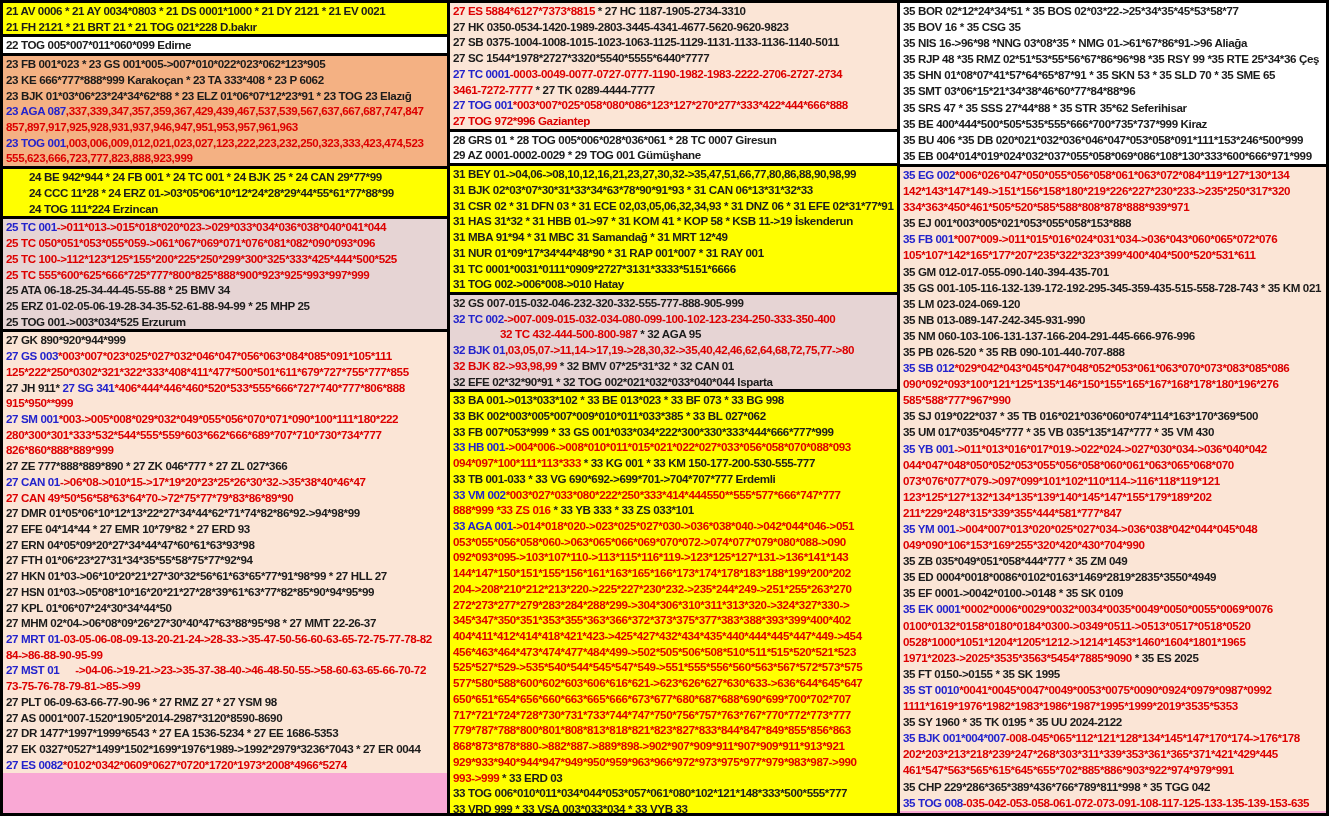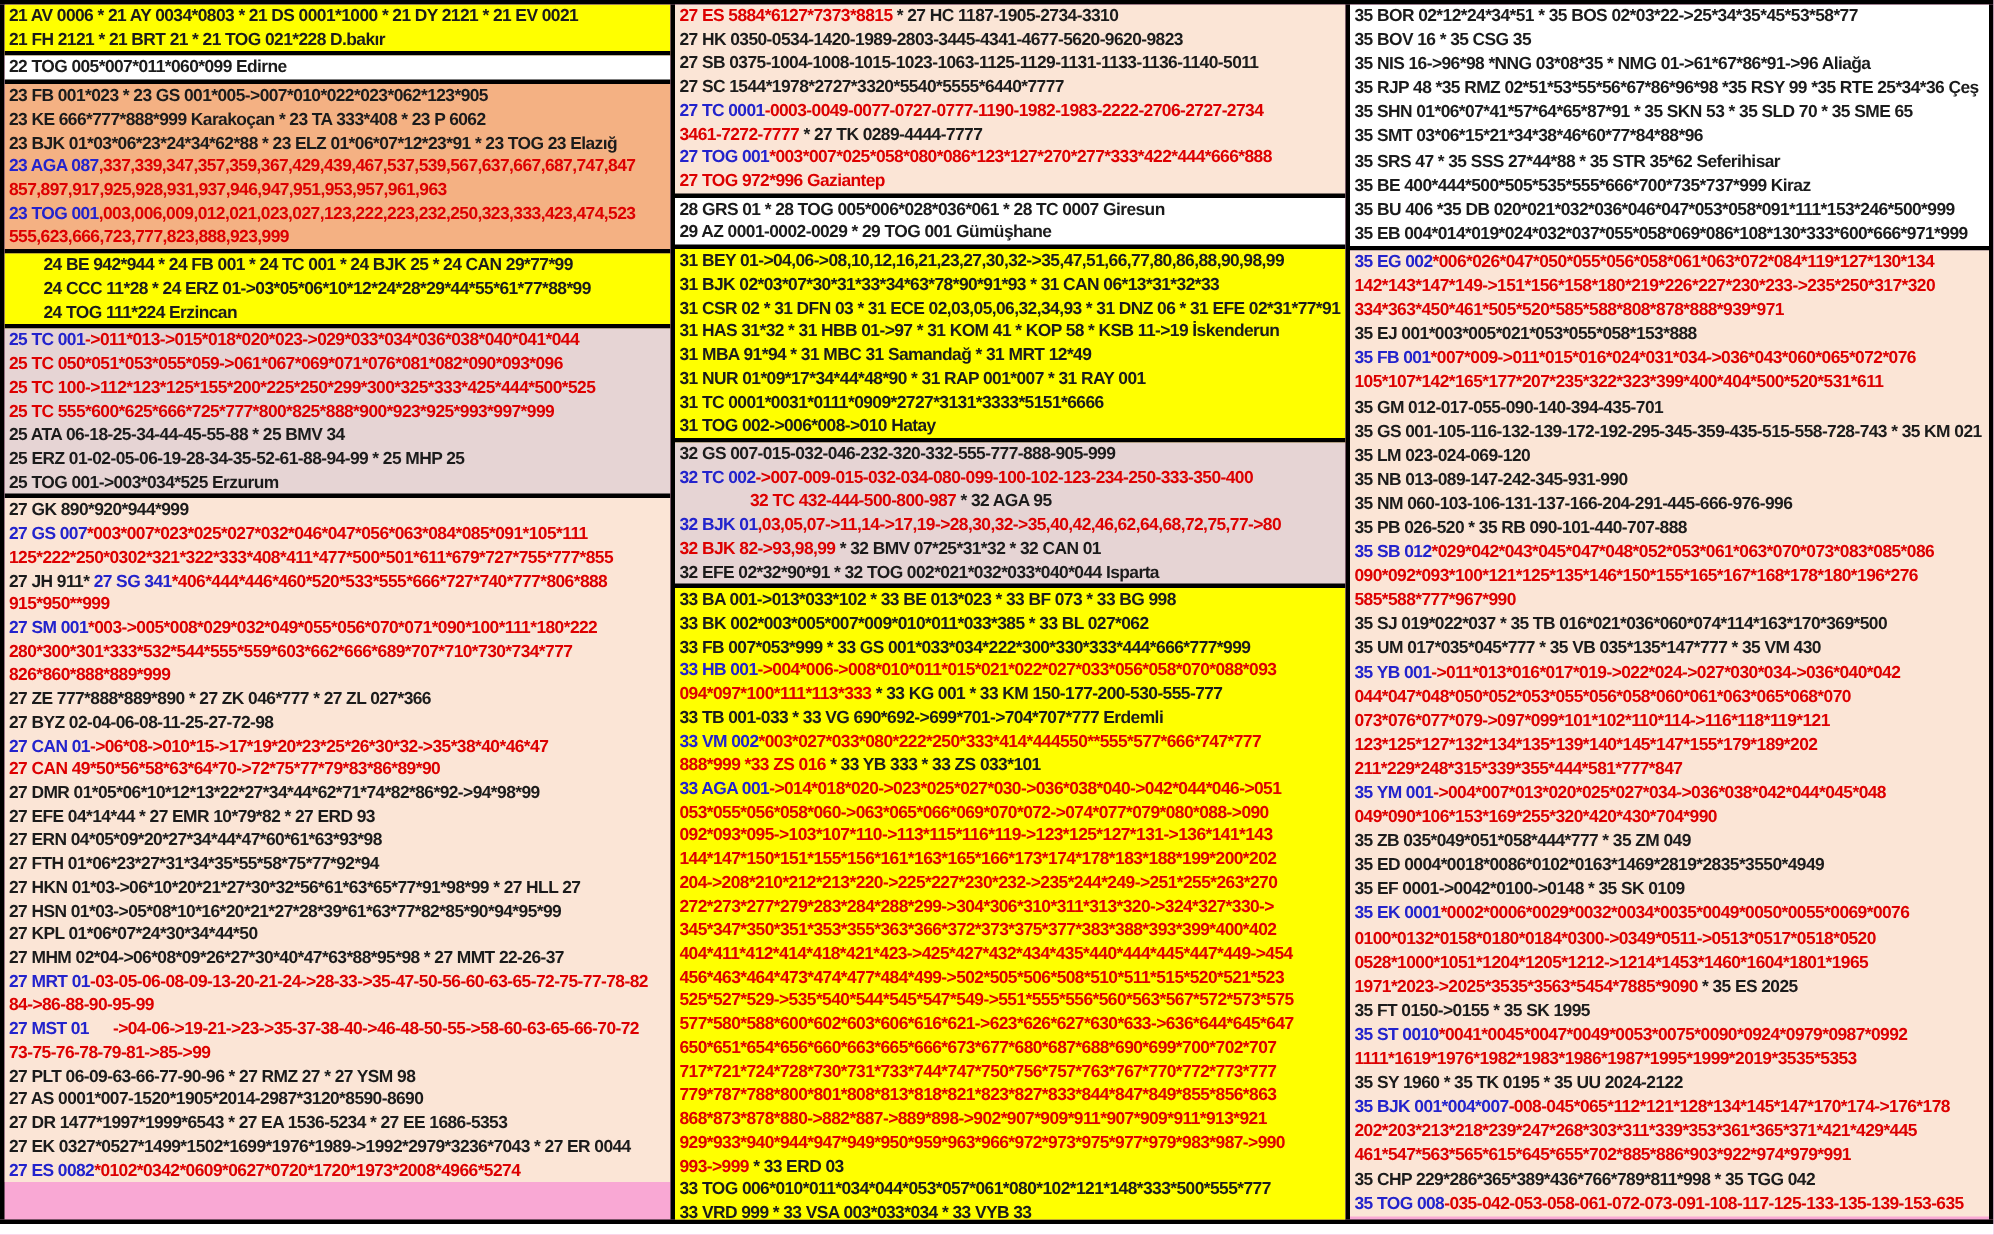--- a/index.html
+++ b/index.html
@@ -42,29 +42,28 @@
         <div class="line"><span style="color: rgb(35, 35, 204);">25 TC 001</span><span style="color: rgb(221, 0, 0);">-&gt;011*013-&gt;015*018*020*023-&gt;029*033*034*036*038*040*041*044</span></div>
         <div class="line"><span style="color: rgb(221, 0, 0);">25 TC 050*051*053*055*059-&gt;061*067*069*071*076*081*082*090*093*096</span></div>
         <div class="line"><span style="color: rgb(221, 0, 0);">25 TC 100-&gt;112*123*125*155*200*225*250*299*300*325*333*425*444*500*525</span></div>
         <div class="line"><span style="color: rgb(221, 0, 0);">25 TC 555*600*625*666*725*777*800*825*888*900*923*925*993*997*999</span></div>
         <div class="line"><span style="color: rgb(27, 27, 27);">25 ATA 06-18-25-34-44-45-55-88 * 25 BMV 34</span></div>
         <div class="line"><span style="color: rgb(27, 27, 27);">25 ERZ 01-02-05-06-19-28-34-35-52-61-88-94-99 * 25 MHP 25</span></div>
         <div class="line"><span style="color: rgb(27, 27, 27);">25 TOG 001-&gt;003*034*525 Erzurum</span></div>
       </div>
       <div class="sec" style="background: rgb(251, 229, 214);">
         <div class="line"><span style="color: rgb(27, 27, 27);">27 GK 890*920*944*999</span></div>
-        <div class="line"><span style="color: rgb(35, 35, 204);">27 GS 007</span><span style="color: rgb(221, 0, 0);">*003*007*023*025*027*032*046*047*056*063*084*085*091*105*111</span></div>
+        <div class="line"><span style="color: rgb(35, 35, 204);">27 GS 003</span><span style="color: rgb(221, 0, 0);">*003*007*023*025*027*032*046*047*056*063*084*085*091*105*111</span></div>
         <div class="line"><span style="color: rgb(221, 0, 0);">125*222*250*0302*321*322*333*408*411*477*500*501*611*679*727*755*777*855</span></div>
         <div class="line"><span style="color: rgb(27, 27, 27);">27 JH 911* </span><span style="color: rgb(35, 35, 204);">27 SG 341</span><span style="color: rgb(221, 0, 0);">*406*444*446*460*520*533*555*666*727*740*777*806*888</span></div>
         <div class="line"><span style="color: rgb(221, 0, 0);">915*950**999</span></div>
         <div class="line"><span style="color: rgb(35, 35, 204);">27 SM 001</span><span style="color: rgb(221, 0, 0);">*003-&gt;005*008*029*032*049*055*056*070*071*090*100*111*180*222</span></div>
         <div class="line"><span style="color: rgb(221, 0, 0);">280*300*301*333*532*544*555*559*603*662*666*689*707*710*730*734*777</span></div>
         <div class="line"><span style="color: rgb(221, 0, 0);">826*860*888*889*999</span></div>
         <div class="line"><span style="color: rgb(27, 27, 27);">27 ZE 777*888*889*890 * 27 ZK 046*777 * 27 ZL 027*366</span></div>
-        <div class="line"><span style="color: rgb(27, 27, 27);">27 BYZ 02-04-06-08-11-25-27-72-98</span></div>
         <div class="line"><span style="color: rgb(35, 35, 204);">27 CAN 01</span><span style="color: rgb(221, 0, 0);">-&gt;06*08-&gt;010*15-&gt;17*19*20*23*25*26*30*32-&gt;35*38*40*46*47</span></div>
         <div class="line"><span style="color: rgb(221, 0, 0);">27 CAN 49*50*56*58*63*64*70-&gt;72*75*77*79*83*86*89*90</span></div>
         <div class="line"><span style="color: rgb(27, 27, 27);">27 DMR 01*05*06*10*12*13*22*27*34*44*62*71*74*82*86*92-&gt;94*98*99</span></div>
         <div class="line"><span style="color: rgb(27, 27, 27);">27 EFE 04*14*44 * 27 EMR 10*79*82 * 27 ERD 93</span></div>
         <div class="line"><span style="color: rgb(27, 27, 27);">27 ERN 04*05*09*20*27*34*44*47*60*61*63*93*98</span></div>
         <div class="line"><span style="color: rgb(27, 27, 27);">27 FTH 01*06*23*27*31*34*35*55*58*75*77*92*94</span></div>
         <div class="line"><span style="color: rgb(27, 27, 27);">27 HKN 01*03-&gt;06*10*20*21*27*30*32*56*61*63*65*77*91*98*99 * 27 HLL 27</span></div>
         <div class="line"><span style="color: rgb(27, 27, 27);">27 HSN 01*03-&gt;05*08*10*16*20*21*27*28*39*61*63*77*82*85*90*94*95*99</span></div>
         <div class="line"><span style="color: rgb(27, 27, 27);">27 KPL 01*06*07*24*30*34*44*50</span></div>
         <div class="line"><span style="color: rgb(27, 27, 27);">27 MHM 02*04-&gt;06*08*09*26*27*30*40*47*63*88*95*98 * 27 MMT 22-26-37</span></div>
@@ -141,21 +140,21 @@
         <div class="line"><span style="color: rgb(27, 27, 27);">33 TOG 006*010*011*034*044*053*057*061*080*102*121*148*333*500*555*777</span></div>
         <div class="line"><span style="color: rgb(27, 27, 27);">33 VRD 999 * 33 VSA 003*033*034 * 33 VYB 33</span></div>
       </div>
     </div>
     <div class="col" style="width: 432px;">
       <div class="sec" style="background: rgb(255, 255, 255);">
         <div class="line"><span style="color: rgb(27, 27, 27);">35 BOR 02*12*24*34*51 * 35 BOS 02*03*22-&gt;25*34*35*45*53*58*77</span></div>
         <div class="line"><span style="color: rgb(27, 27, 27);">35 BOV 16 * 35 CSG 35</span></div>
         <div class="line"><span style="color: rgb(27, 27, 27);">35 NIS 16-&gt;96*98 *NNG 03*08*35 * NMG 01-&gt;61*67*86*91-&gt;96 Aliağa</span></div>
         <div class="line"><span style="color: rgb(27, 27, 27);">35 RJP 48 *35 RMZ 02*51*53*55*56*67*86*96*98 *35 RSY 99 *35 RTE 25*34*36 Çeş</span></div>
-        <div class="line"><span style="color: rgb(27, 27, 27);">35 SHN 01*06*07*41*57*64*65*87*91 * 35 SKN 53 * 35 SLD 70 * 35 SME 65</span></div>
+        <div class="line"><span style="color: rgb(27, 27, 27);">35 SHN 01*08*07*41*57*64*65*87*91 * 35 SKN 53 * 35 SLD 70 * 35 SME 65</span></div>
         <div class="line"><span style="color: rgb(27, 27, 27);">35 SMT 03*06*15*21*34*38*46*60*77*84*88*96</span></div>
         <div class="line"><span style="color: rgb(27, 27, 27);">35 SRS 47 * 35 SSS 27*44*88  * 35 STR 35*62 Seferihisar</span></div>
         <div class="line"><span style="color: rgb(27, 27, 27);">35 BE 400*444*500*505*535*555*666*700*735*737*999 Kiraz</span></div>
         <div class="line"><span style="color: rgb(27, 27, 27);">35 BU 406 *35 DB 020*021*032*036*046*047*053*058*091*111*153*246*500*999</span></div>
         <div class="line"><span style="color: rgb(27, 27, 27);">35 EB 004*014*019*024*032*037*055*058*069*086*108*130*333*600*666*971*999</span></div>
       </div>
       <div class="sec" style="background: rgb(251, 229, 214);">
         <div class="line"><span style="color: rgb(35, 35, 204);">35 EG 002</span><span style="color: rgb(221, 0, 0);">*006*026*047*050*055*056*058*061*063*072*084*119*127*130*134</span></div>
         <div class="line"><span style="color: rgb(221, 0, 0);">142*143*147*149-&gt;151*156*158*180*219*226*227*230*233-&gt;235*250*317*320</span></div>
         <div class="line"><span style="color: rgb(221, 0, 0);">334*363*450*461*505*520*585*588*808*878*888*939*971</span></div>

